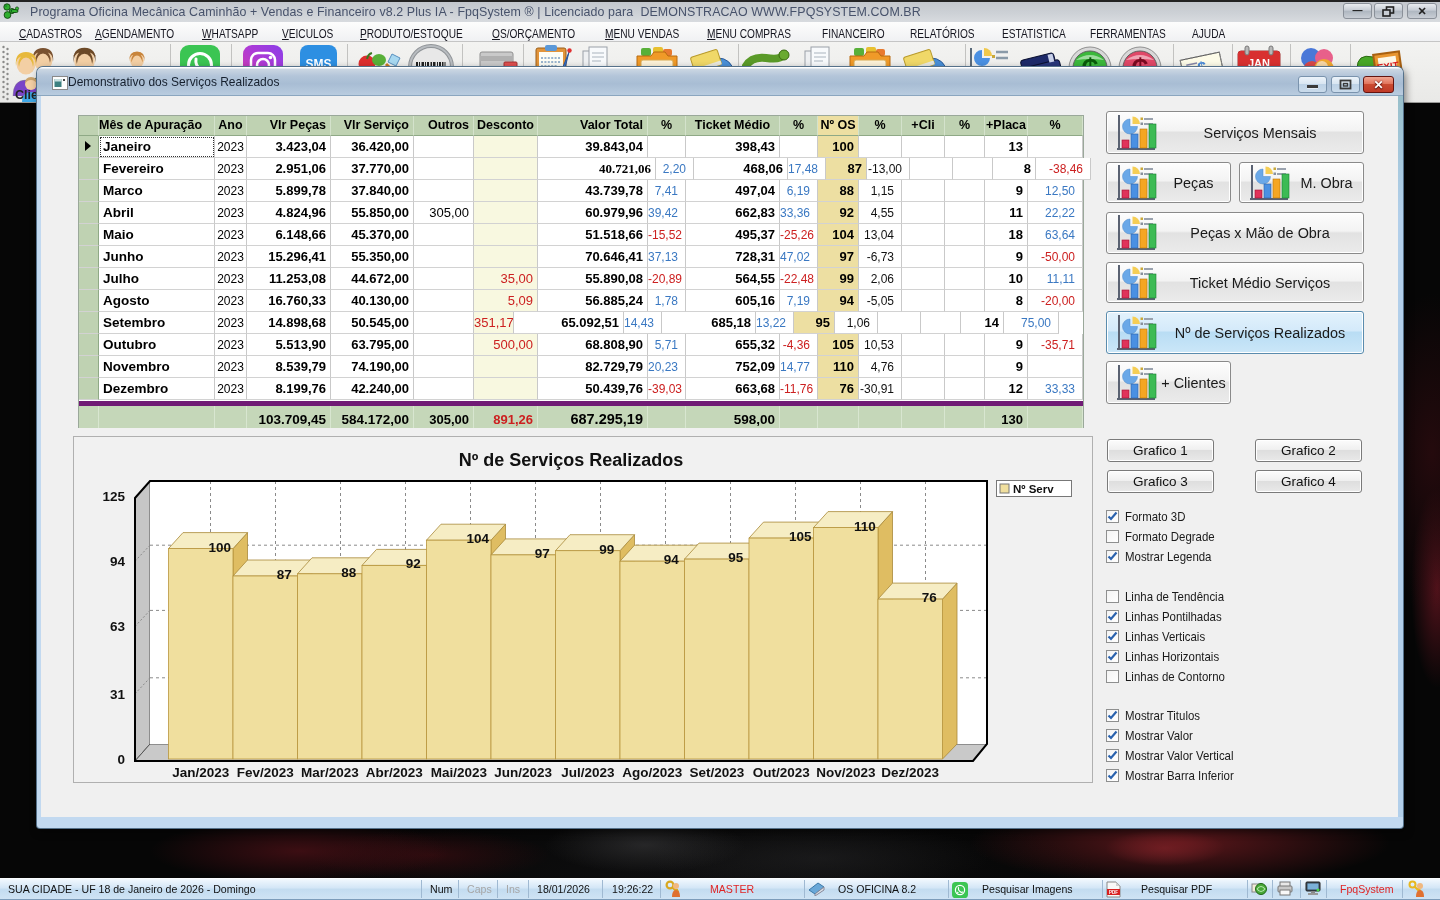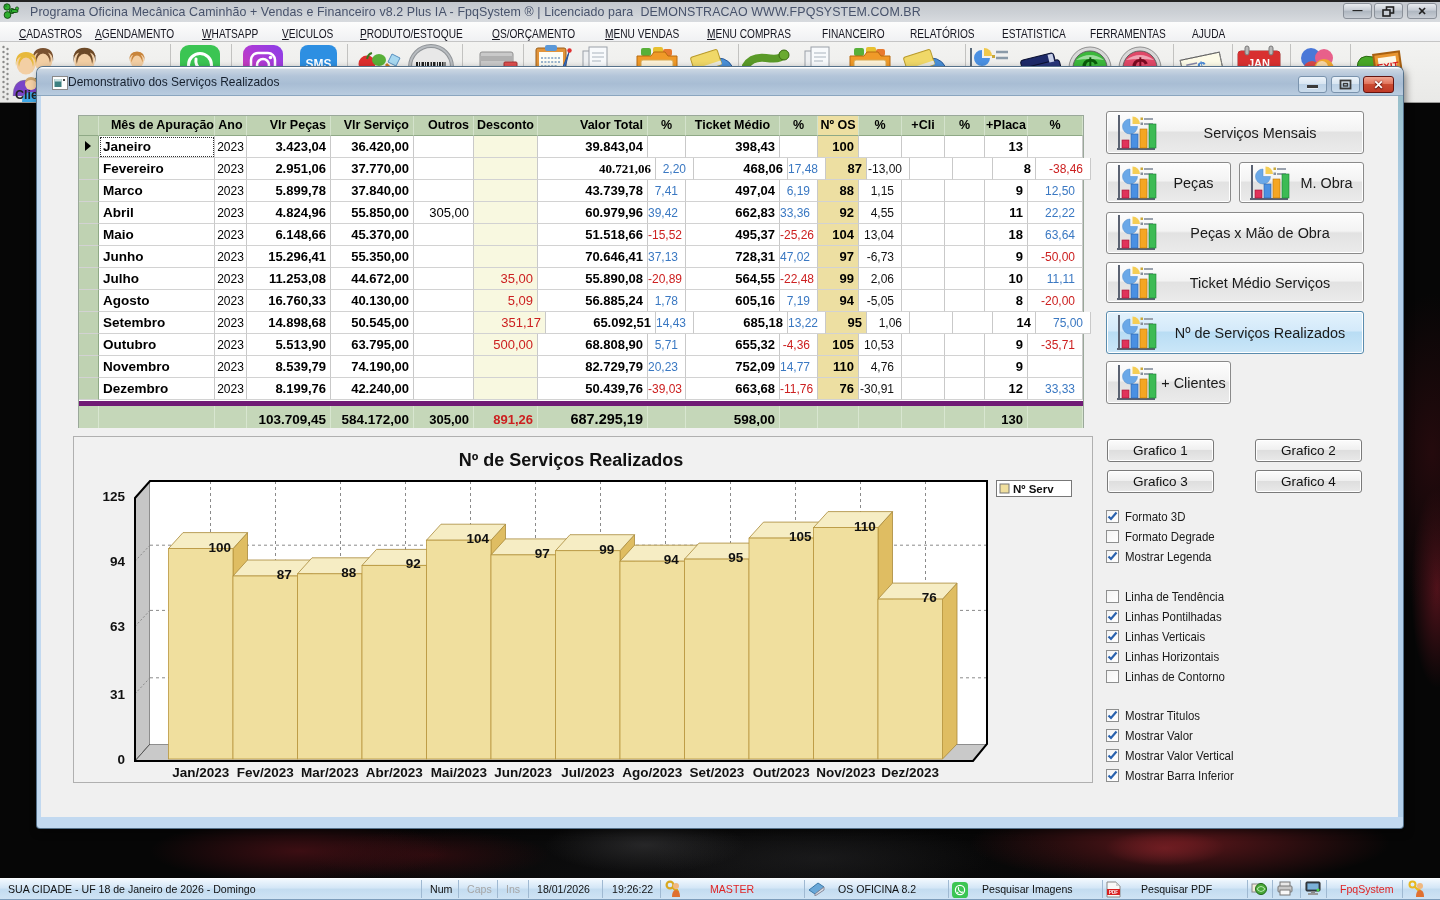--- a/index.html
+++ b/index.html
@@ -367,21 +367,21 @@
         <rect x="1.5" y="1.5" width="10" height="8" fill="none" stroke="#3a3a3a" stroke-width="1.8"></rect>
         <rect x="4.5" y="4.5" width="4" height="2.5" fill="none" stroke="#3a3a3a" stroke-width="1.4"></rect>
       </svg>
     </div>
 <div class="abs wwbtn" id="wclose" style="left:1326px;text-align:center;color:#fff;font-weight:bold;font-size:12px;line-height:16px;text-shadow:0 1px 1px #5a0a06, 0 0 2px #5a0a06;">✕</div>
 <div id="wcontent" class="abs"></div>
 <div id="wright" class="abs"></div>
 <div class="abs" style="left:41px;top:48px;width:1006px;height:313px;border:1px solid #9aa89a;background:#fff;">
 <div class="trow hdr" style="top:0;height:20px;">
 <div class="tc" style="width:20px;text-align:center;padding-top:2px;"></div>
-<div class="tc" style="width:116px;text-align:right;padding-top:2px;">Mês de Apuração</div>
+<div class="tc" style="width:116px;text-align:left;padding-top:2px;">Mês de Apuração</div>
 <div class="tc" style="width:32px;text-align:center;padding-top:2px;">Ano</div>
 <div class="tc" style="width:84px;text-align:right;padding:2px 4px 0 0;">Vlr Peças</div>
 <div class="tc" style="width:83px;text-align:right;padding:2px 4px 0 0;">Vlr Serviço</div>
 <div class="tc" style="width:60px;text-align:right;padding:2px 4px 0 0;">Outros</div>
 <div class="tc" style="width:64px;text-align:left;padding:2px 0 0 3px;">Desconto</div>
 <div class="tc" style="width:110px;text-align:right;padding:2px 4px 0 0;">Valor Total</div>
 <div class="tc" style="width:38px;text-align:center;padding-top:2px;">%</div>
 <div class="tc" style="width:94px;text-align:center;padding-top:2px;">Ticket Médio</div>
 <div class="tc" style="width:38px;text-align:center;padding-top:2px;">%</div>
 <div class="tc cnos" style="width:41px;text-align:center;padding-top:2px;">Nº OS</div>
@@ -545,21 +545,21 @@
 <div class="tc num bold" style="width:43px;">8</div>
 <div class="tc pct" style="width:55px;"><span class="red">-20,00</span></div>
 </div>
 <div class="trow drow" style="top:196px;height:22px;">
 <div class="tc sel" style="width:20px;"></div>
 <div class="tc mes" style="width:116px;">Setembro</div>
 <div class="tc ano" style="width:32px;">2023</div>
 <div class="tc num bold" style="width:84px;">14.898,68</div>
 <div class="tc num bold" style="width:83px;">50.545,00</div>
 <div class="tc num" style="width:60px;"></div>
-<div class="tc num cdesc red" style="width:72px;">351,17</div>
+<div class="tc num cdesc red" style="width:40px;">351,17</div>
 <div class="tc num bold" style="width:110px;">65.092,51</div>
 <div class="tc pct" style="width:38px;"><span class="blue">14,43</span></div>
 <div class="tc num bold" style="width:94px;">685,18</div>
 <div class="tc pct" style="width:38px;"><span class="blue">13,22</span></div>
 <div class="tc num cnos" style="width:41px;">95</div>
 <div class="tc pct" style="width:43px;color:#111;">1,06</div>
 <div class="tc" style="width:43px;"></div>
 <div class="tc pct" style="width:40px;"></div>
 <div class="tc num bold" style="width:43px;">14</div>
 <div class="tc pct" style="width:55px;"><span class="blue">75,00</span></div>

